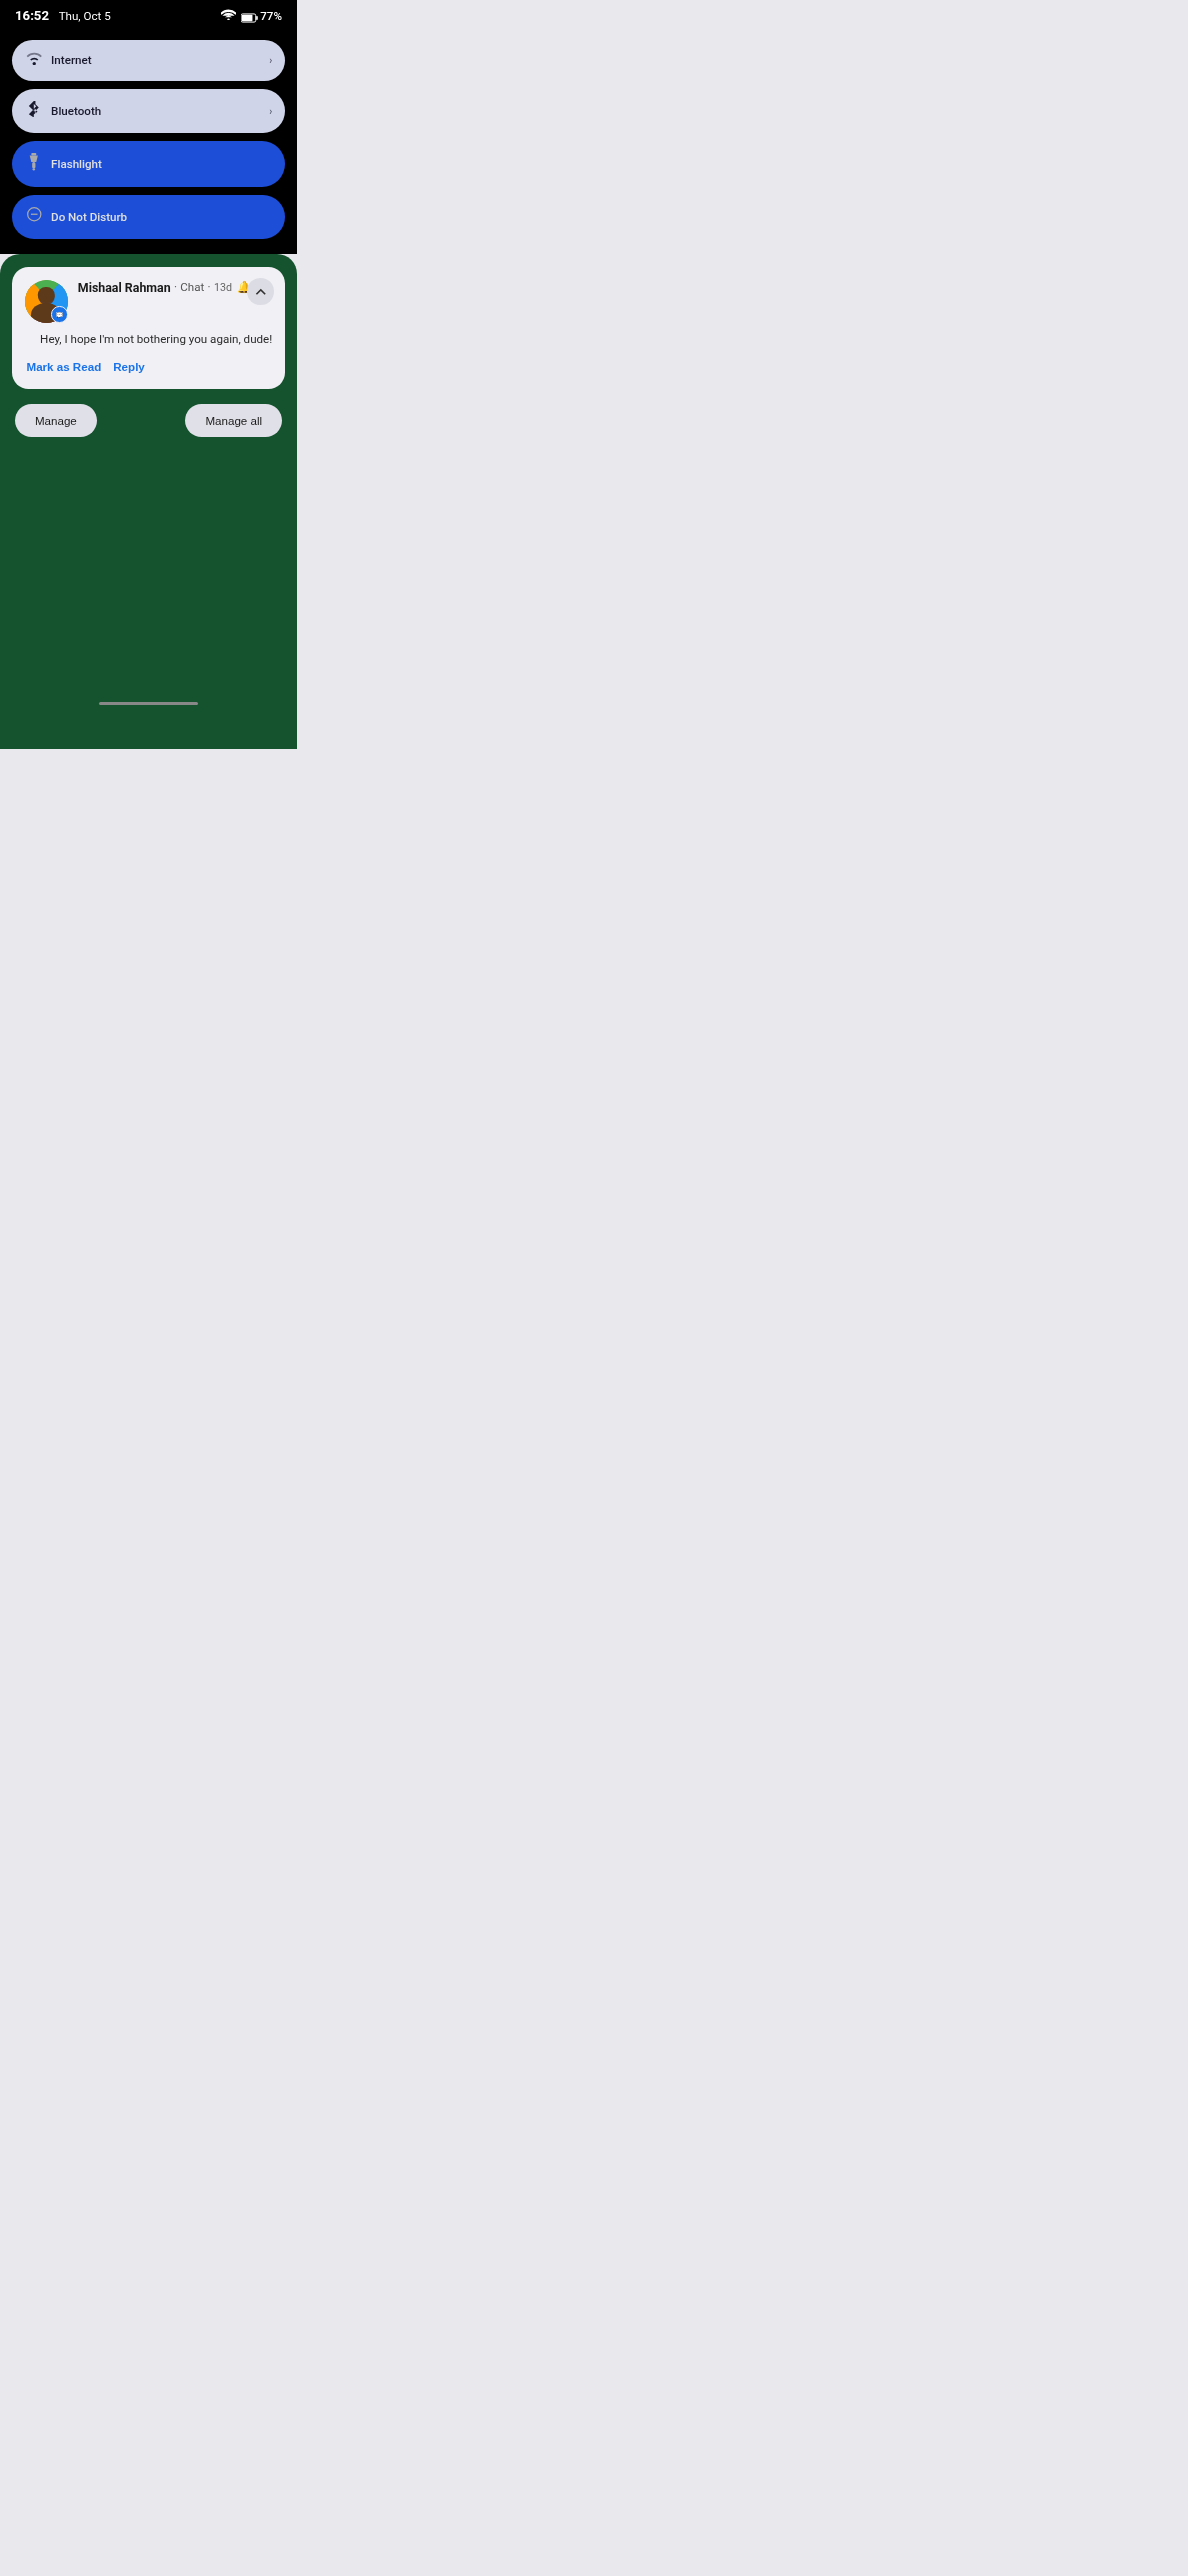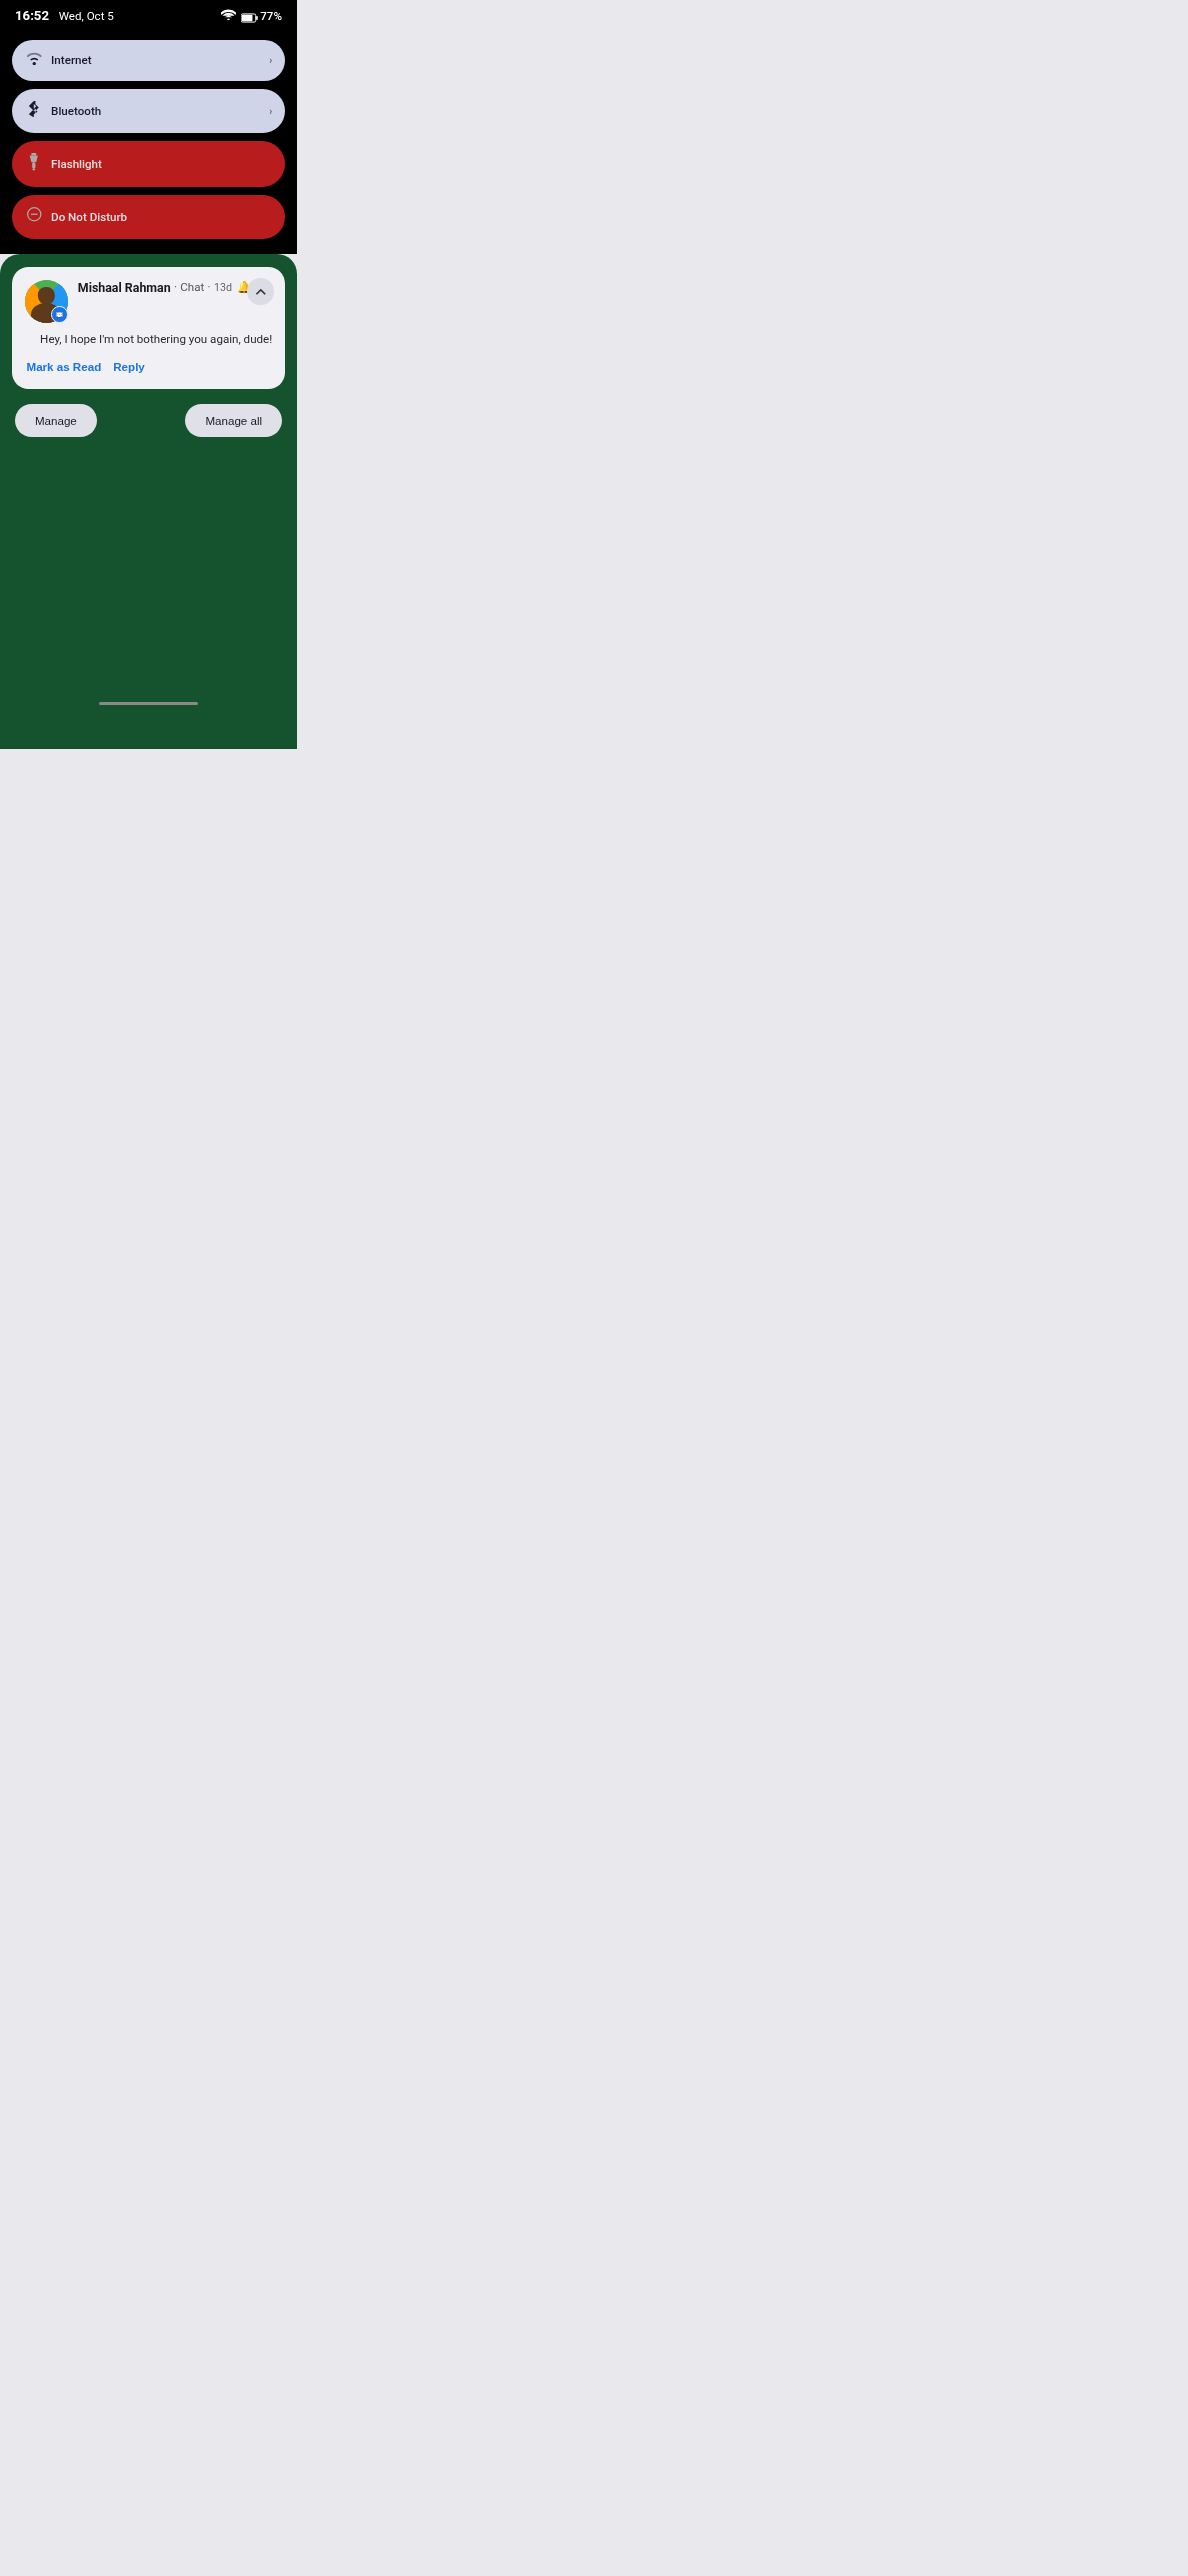--- a/index.html
+++ b/index.html
@@ -62,21 +62,21 @@
       cursor: pointer;
       position: relative;
     }
 
     .qs-tile-light {
       background: #d0d4e8;
       color: #1a1a2e;
     }
 
     .qs-tile-dark {
-      background: #b91c1c;
+      background: #1d4ed8;
       color: #e0e0e0;
     }
 
     .qs-tile-label {
       flex: 1;
       font-size: 11.6px;
       font-weight: 500;
     }
 
     .qs-tile-chevron {
@@ -277,21 +277,21 @@
       background: #888;
       border-radius: 1.7px;
     }
   </style>
 </head>
 <body>
 
 <div class="status-bar">
   <div class="status-left">
     <span class="status-time">16:52</span>
-    <span style="margin-left:6.6px;font-size:11.6px;font-weight:400;">Wed, Oct 5</span>
+    <span style="margin-left:6.6px;font-size:11.6px;font-weight:400;">Thu, Oct 5</span>
   </div>
   <div class="status-icons">
 
     <span>
       <svg width="15" height="11.6" viewBox="0 0 18 14" fill="white">
         <path d="M9 11.5a1.5 1.5 0 110 3 1.5 1.5 0 010-3zm0-3.5a5.5 5.5 0 014.243 2H4.757A5.5 5.5 0 019 8zm0-3.5a9.5 9.5 0 017.364 3.5H1.636A9.5 9.5 0 019 4.5zm0-4a13 13 0 0110.1 4.8L17.5 6.8A11 11 0 009 3.5 11 11 0 00.5 6.8l-1.6-1.5A13 13 0 019 .5z"></path>
       </svg>
     </span>
 
     <span style="display:flex;align-items:flex-end;gap:1.7px;">

